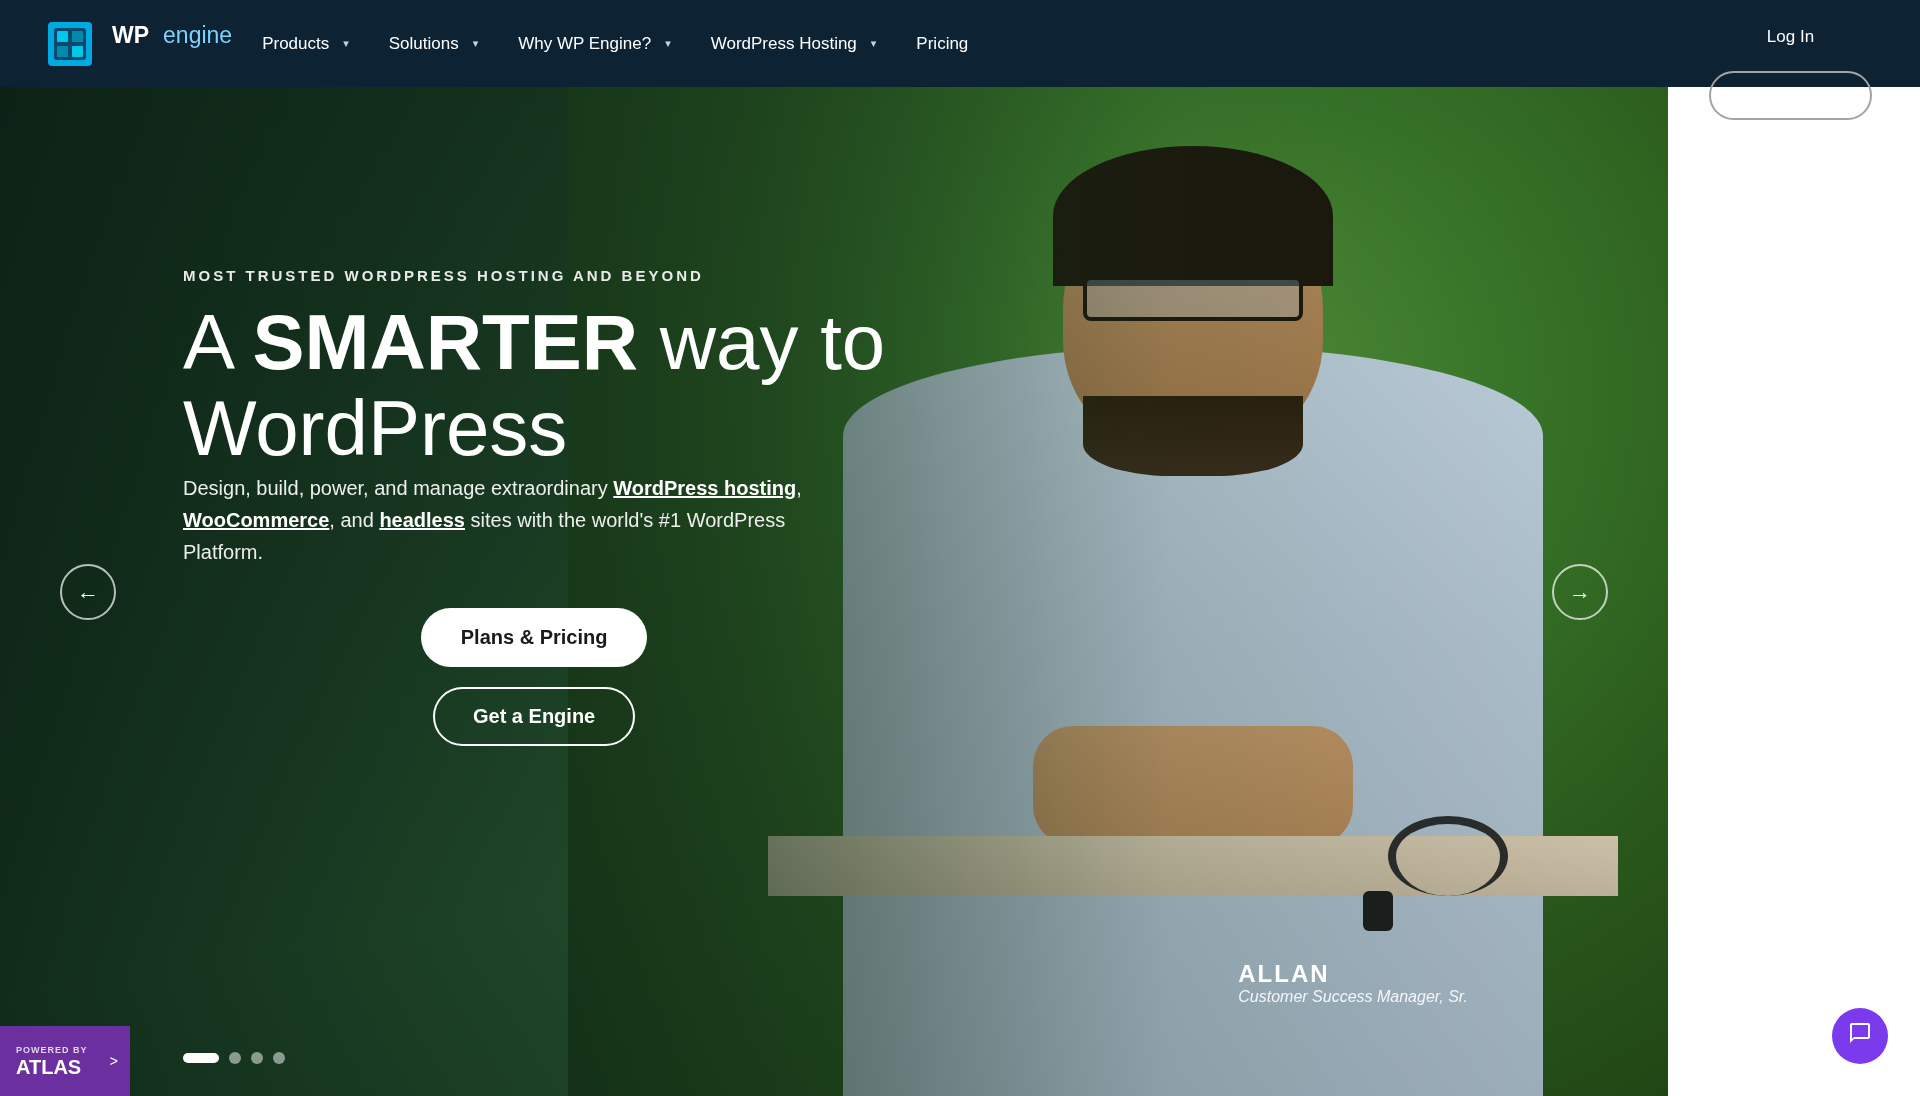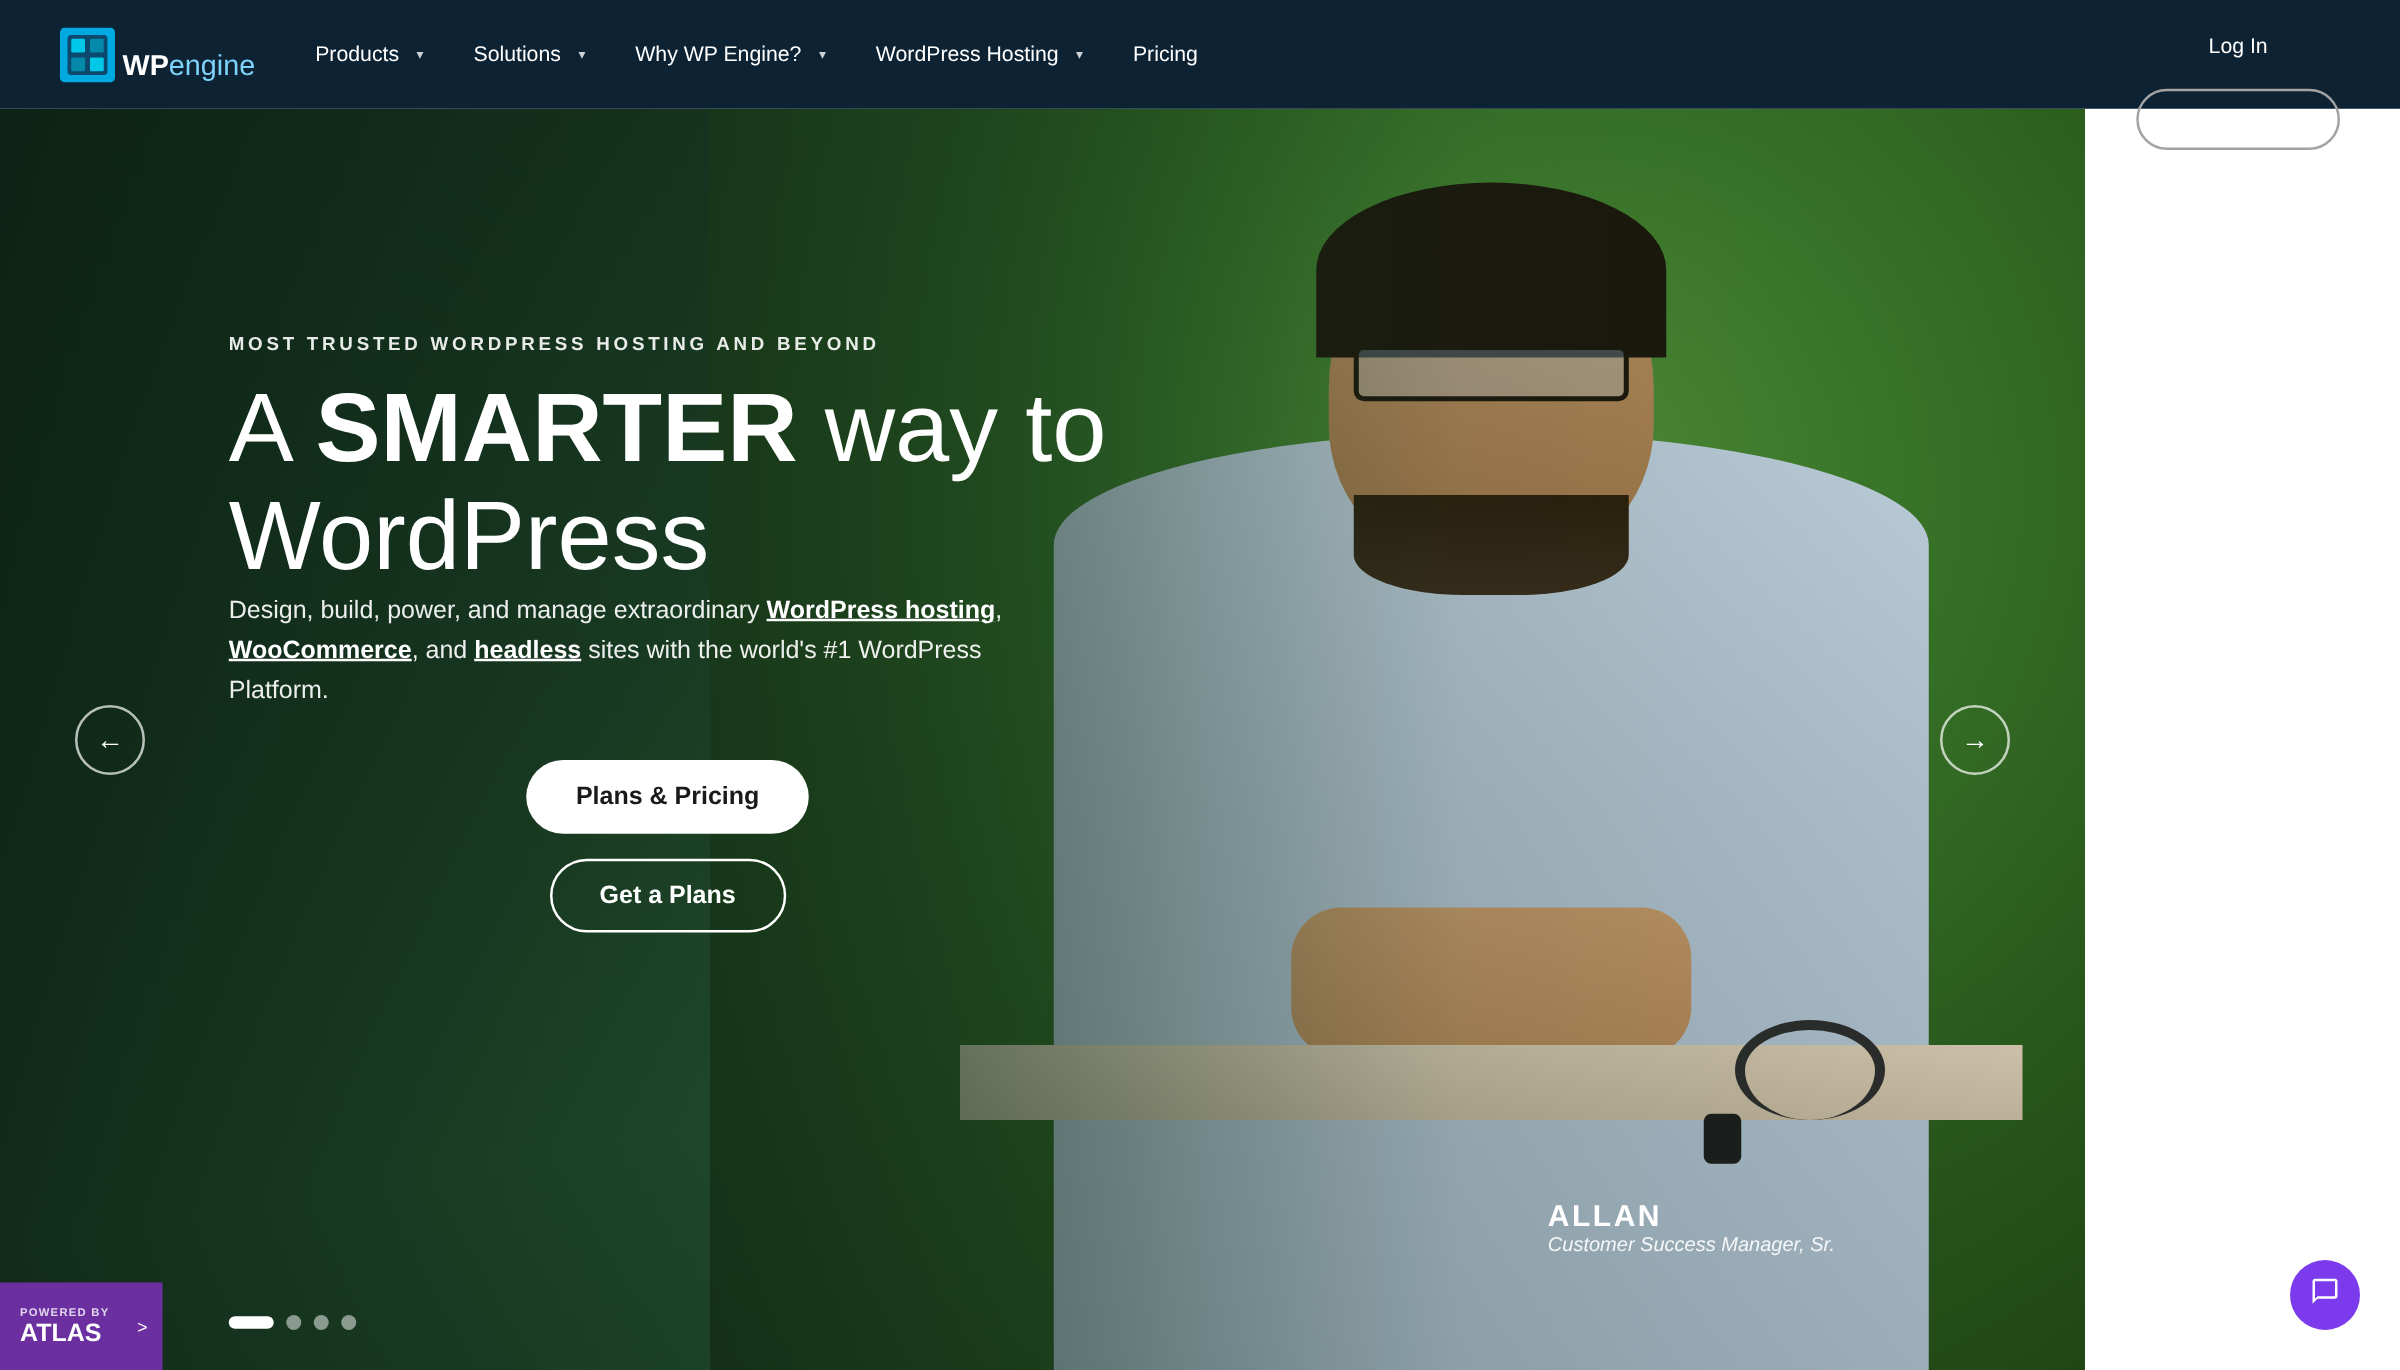--- a/index.html
+++ b/index.html
@@ -11,23 +11,23 @@
       height: 87px;
       background-color: #0d2233;
       display: flex;
       align-items: center;
       padding: 0 48px;
       position: relative;
       z-index: 100;
     }
     .nav-logo {
       display: flex;
-      align-items: flex-end;
-      gap: 0;
-      margin-right: 32px;
+      align-items: flex-start;
+      gap: 14px;
+      margin-right: 14px;
     }
     .nav-links {
       display: flex;
       align-items: center;
       gap: 8px;
       flex: 1;
     }
     .nav-item {
       color: white;
       font-size: 17px;
@@ -405,21 +405,21 @@
     <p class="hero-eyebrow">MOST TRUSTED WORDPRESS HOSTING AND BEYOND</p>
     <h1 class="hero-title">
       <span>A <strong>SMARTER</strong> way to</span><br>
       <span>WordPress</span>
     </h1>
     <p class="hero-description">
       Design, build, power, and manage extraordinary <a href="#">WordPress hosting</a>, <a href="#">WooCommerce</a>, and <a href="#">headless</a> sites with the world's #1 WordPress Platform.
     </p>
     <div class="hero-buttons">
       <button class="btn-primary">Plans &amp; Pricing</button>
-      <button class="btn-secondary">Get a Plans</button>
+      <button class="btn-secondary">Get a Engine</button>
     </div>
   </div>
 
   <button class="carousel-prev">
     <span>←</span>
   </button>
   <button class="carousel-next">
     <span>→</span>
   </button>
 

